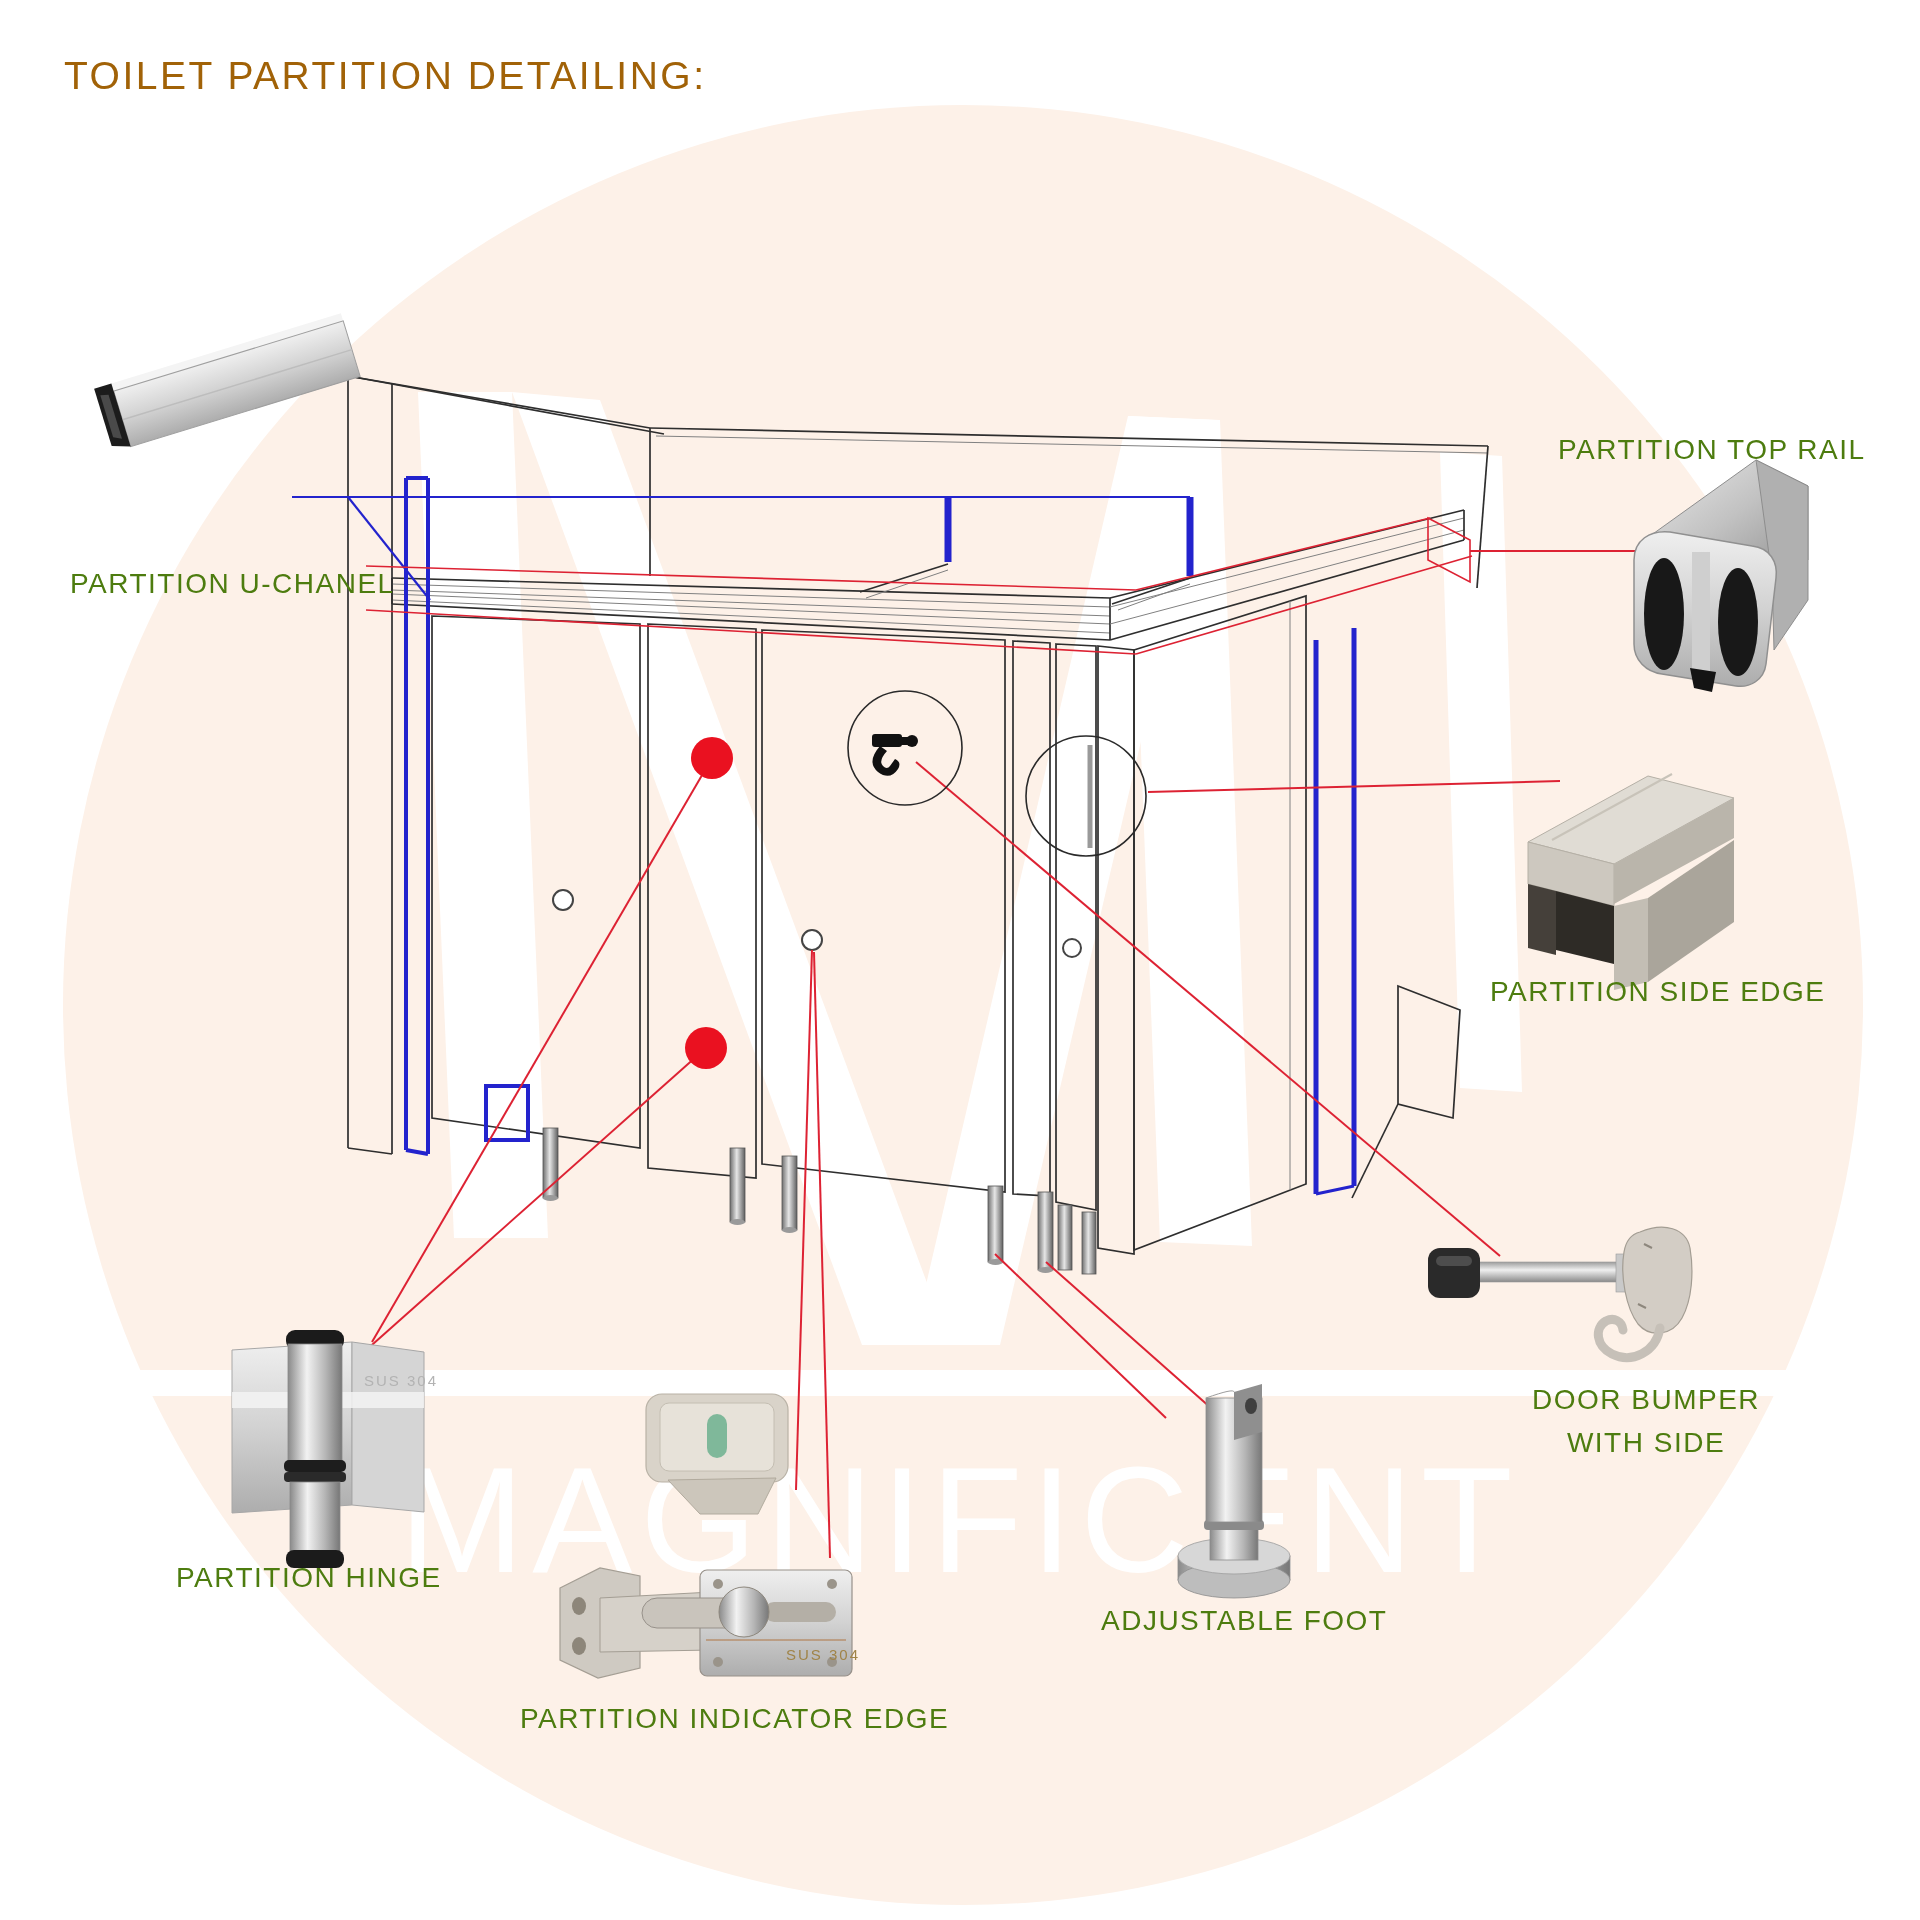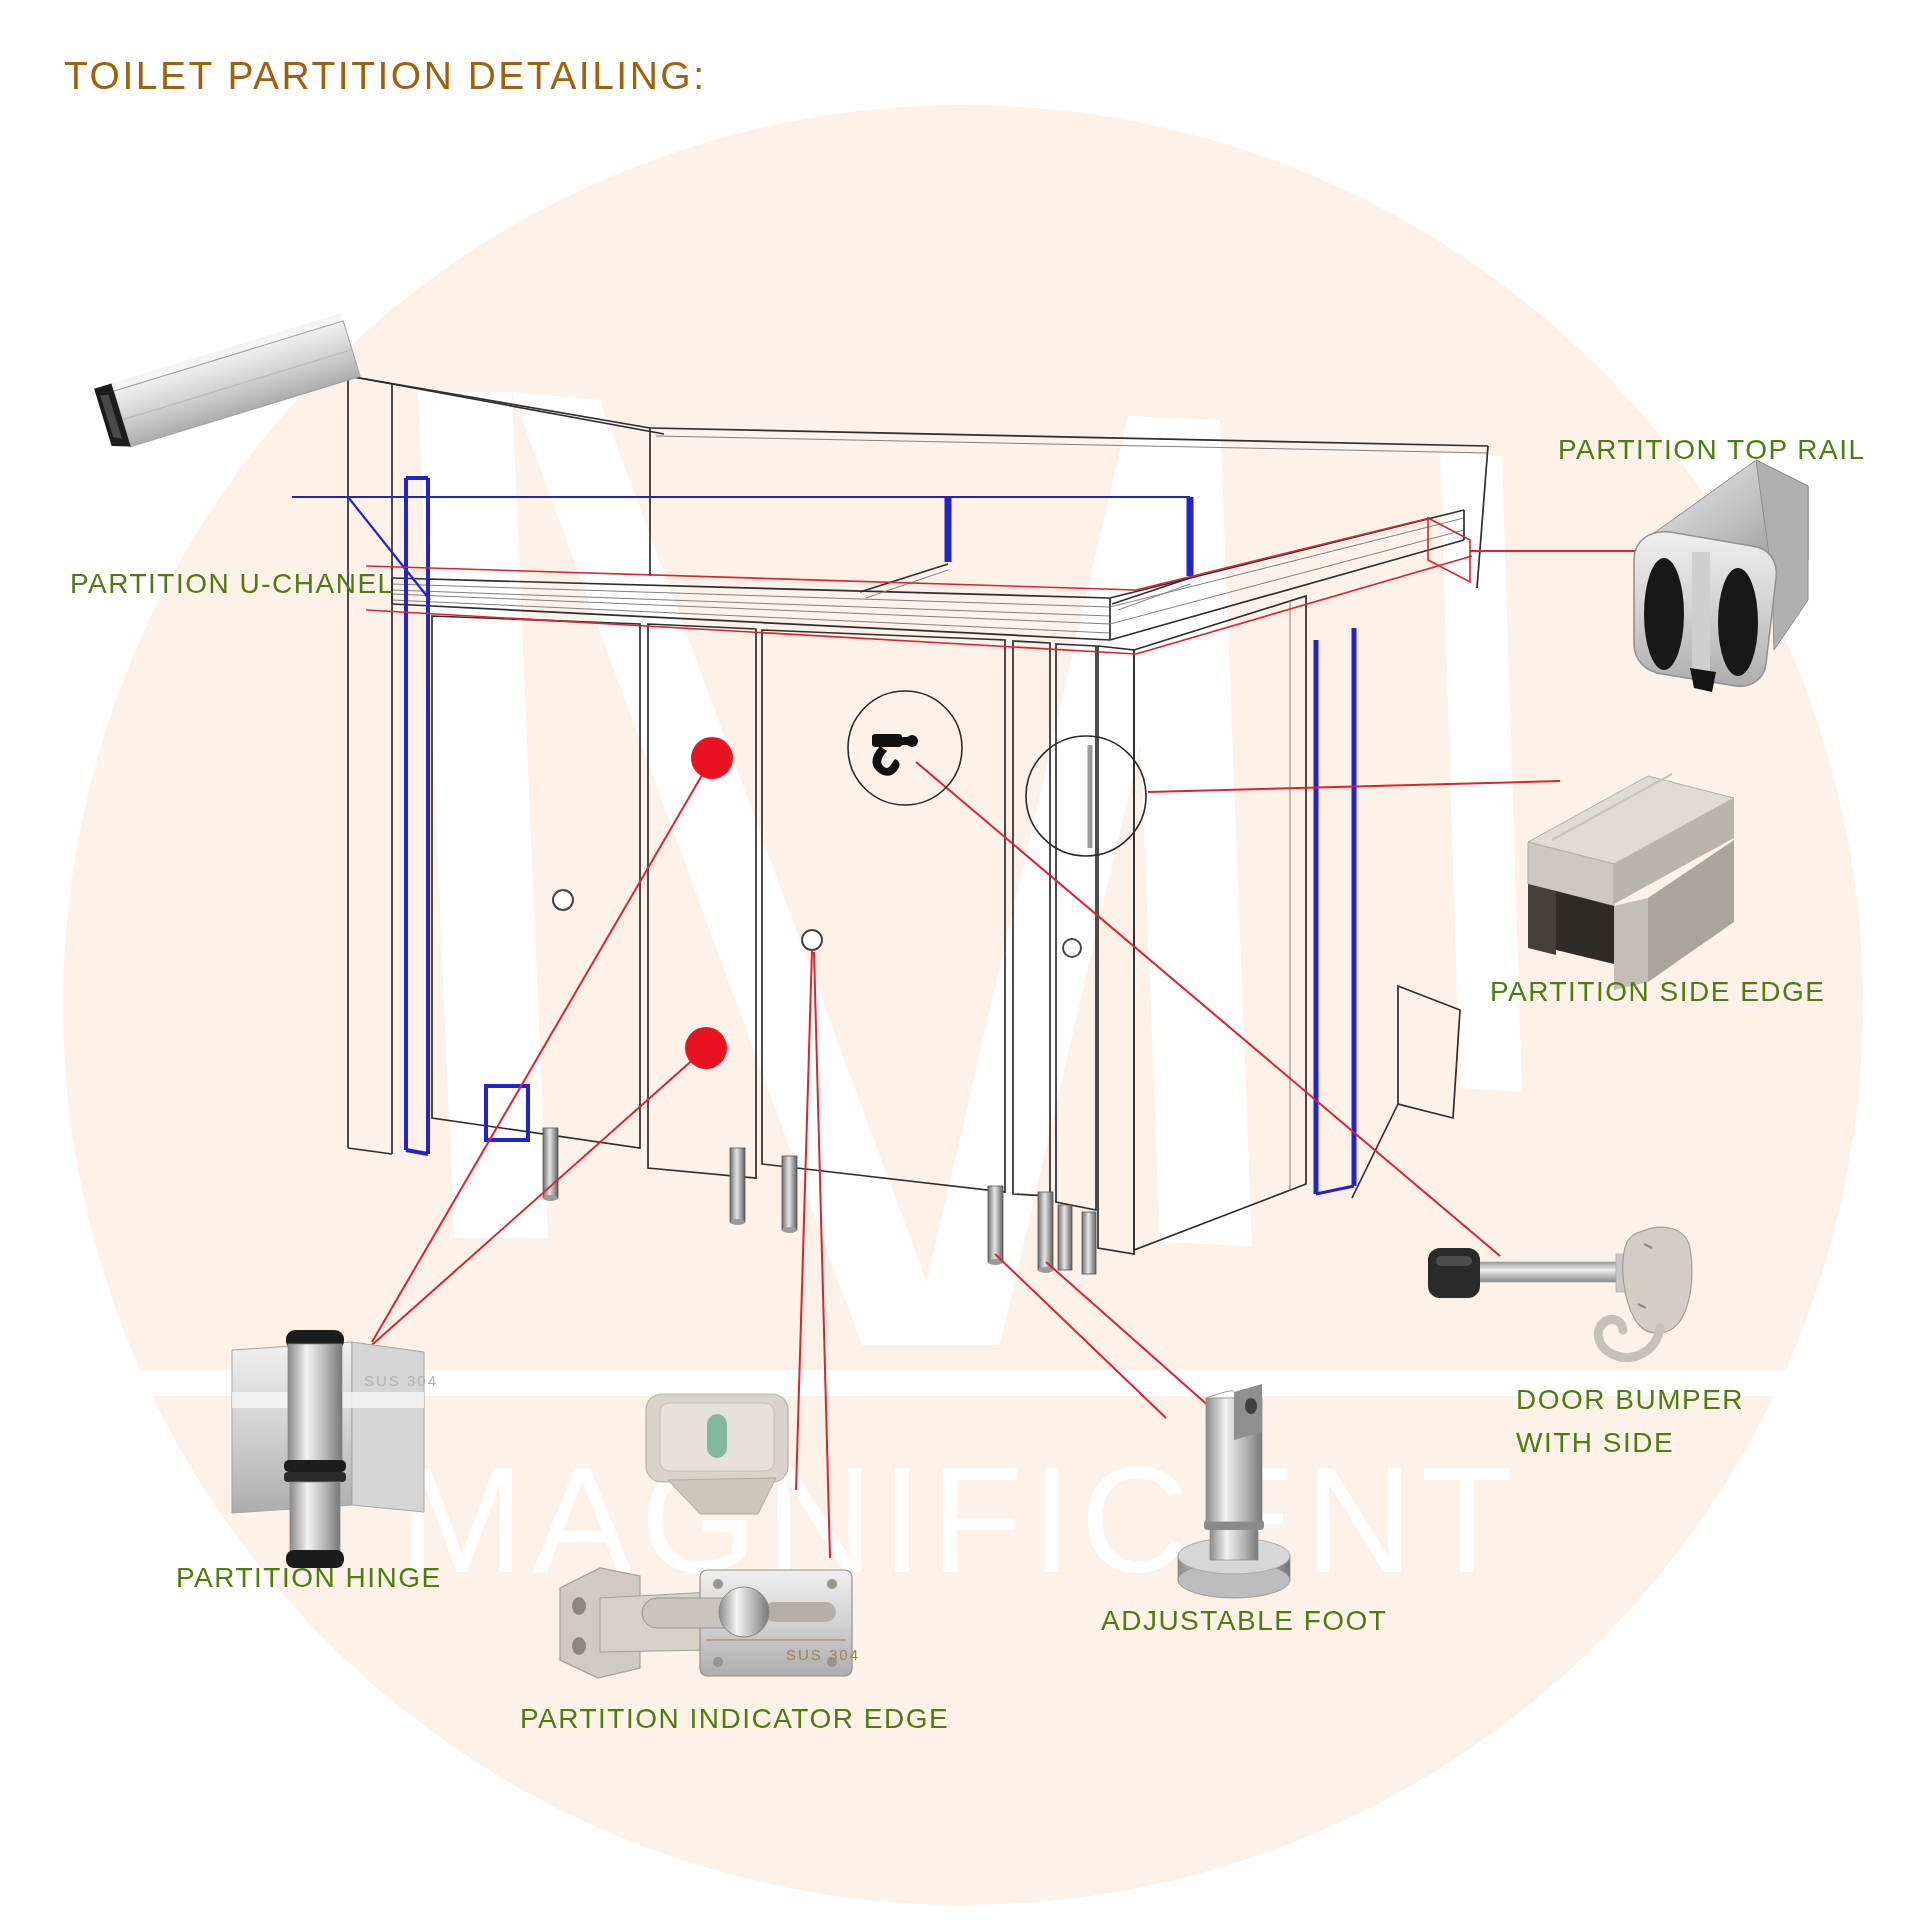--- a/index.html
+++ b/index.html
@@ -9,21 +9,21 @@
   }
   .stage svg{position:absolute;left:0;top:0;}
   .title{
     position:absolute;left:64px;top:54px;
     font-size:39px;color:#a16207;letter-spacing:2.5px;white-space:nowrap;
   }
   .lbl{
     position:absolute;color:#4d7c0f;font-size:28px;letter-spacing:1.5px;
     white-space:nowrap;line-height:1.55;
   }
-  .lbl.two-line{white-space:normal;width:260px;}
+  .lbl.two-line{white-space:normal;width:260px;text-align:center;}
 </style>
 </head>
 <body>
 
 <div class="stage">
 
 <svg width="1920" height="1920" viewBox="0 0 1920 1920">
   <defs>
     <linearGradient id="gPlate" x1="0" y1="0" x2="0" y2="1">
       <stop offset="0" stop-color="#efefef"></stop>

